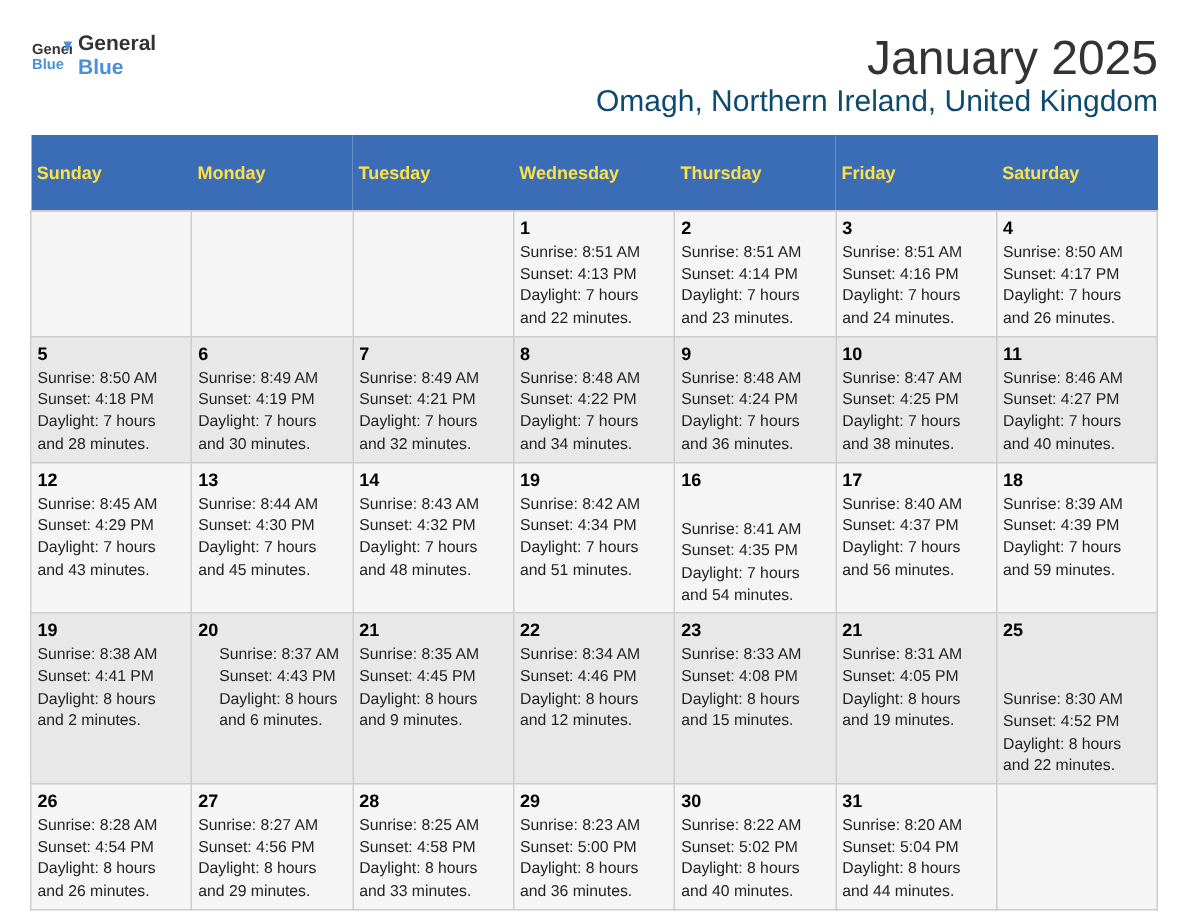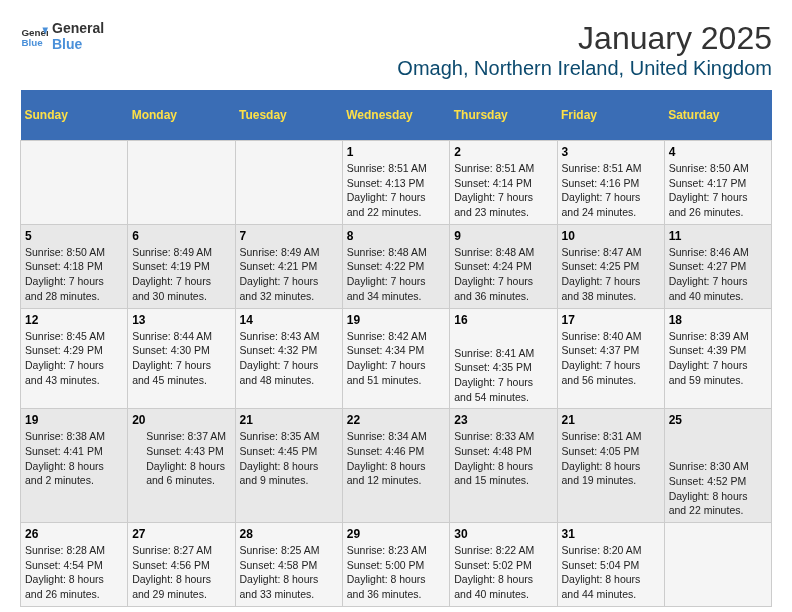--- a/index.html
+++ b/index.html
@@ -272,21 +272,21 @@
         <td>
           <div class="day-num">22</div>
           <div class="day-info" style="white-space: pre-line;">Sunrise: 8:34 AM
 Sunset: 4:46 PM
 Daylight: 8 hours
 and 12 minutes.</div>
         </td>
         <td>
           <div class="day-num">23</div>
           <div class="day-info" style="white-space: pre-line;">Sunrise: 8:33 AM
-Sunset: 4:48 PM
+Sunset: 4:08 PM
 Daylight: 8 hours
 and 15 minutes.</div>
         </td>
         <td>
           <div class="day-num">21</div>
           <div class="day-info" style="white-space: pre-line;">Sunrise: 8:31 AM
 Sunset: 4:05 PM
 Daylight: 8 hours
 and 19 minutes.</div>
         </td>

